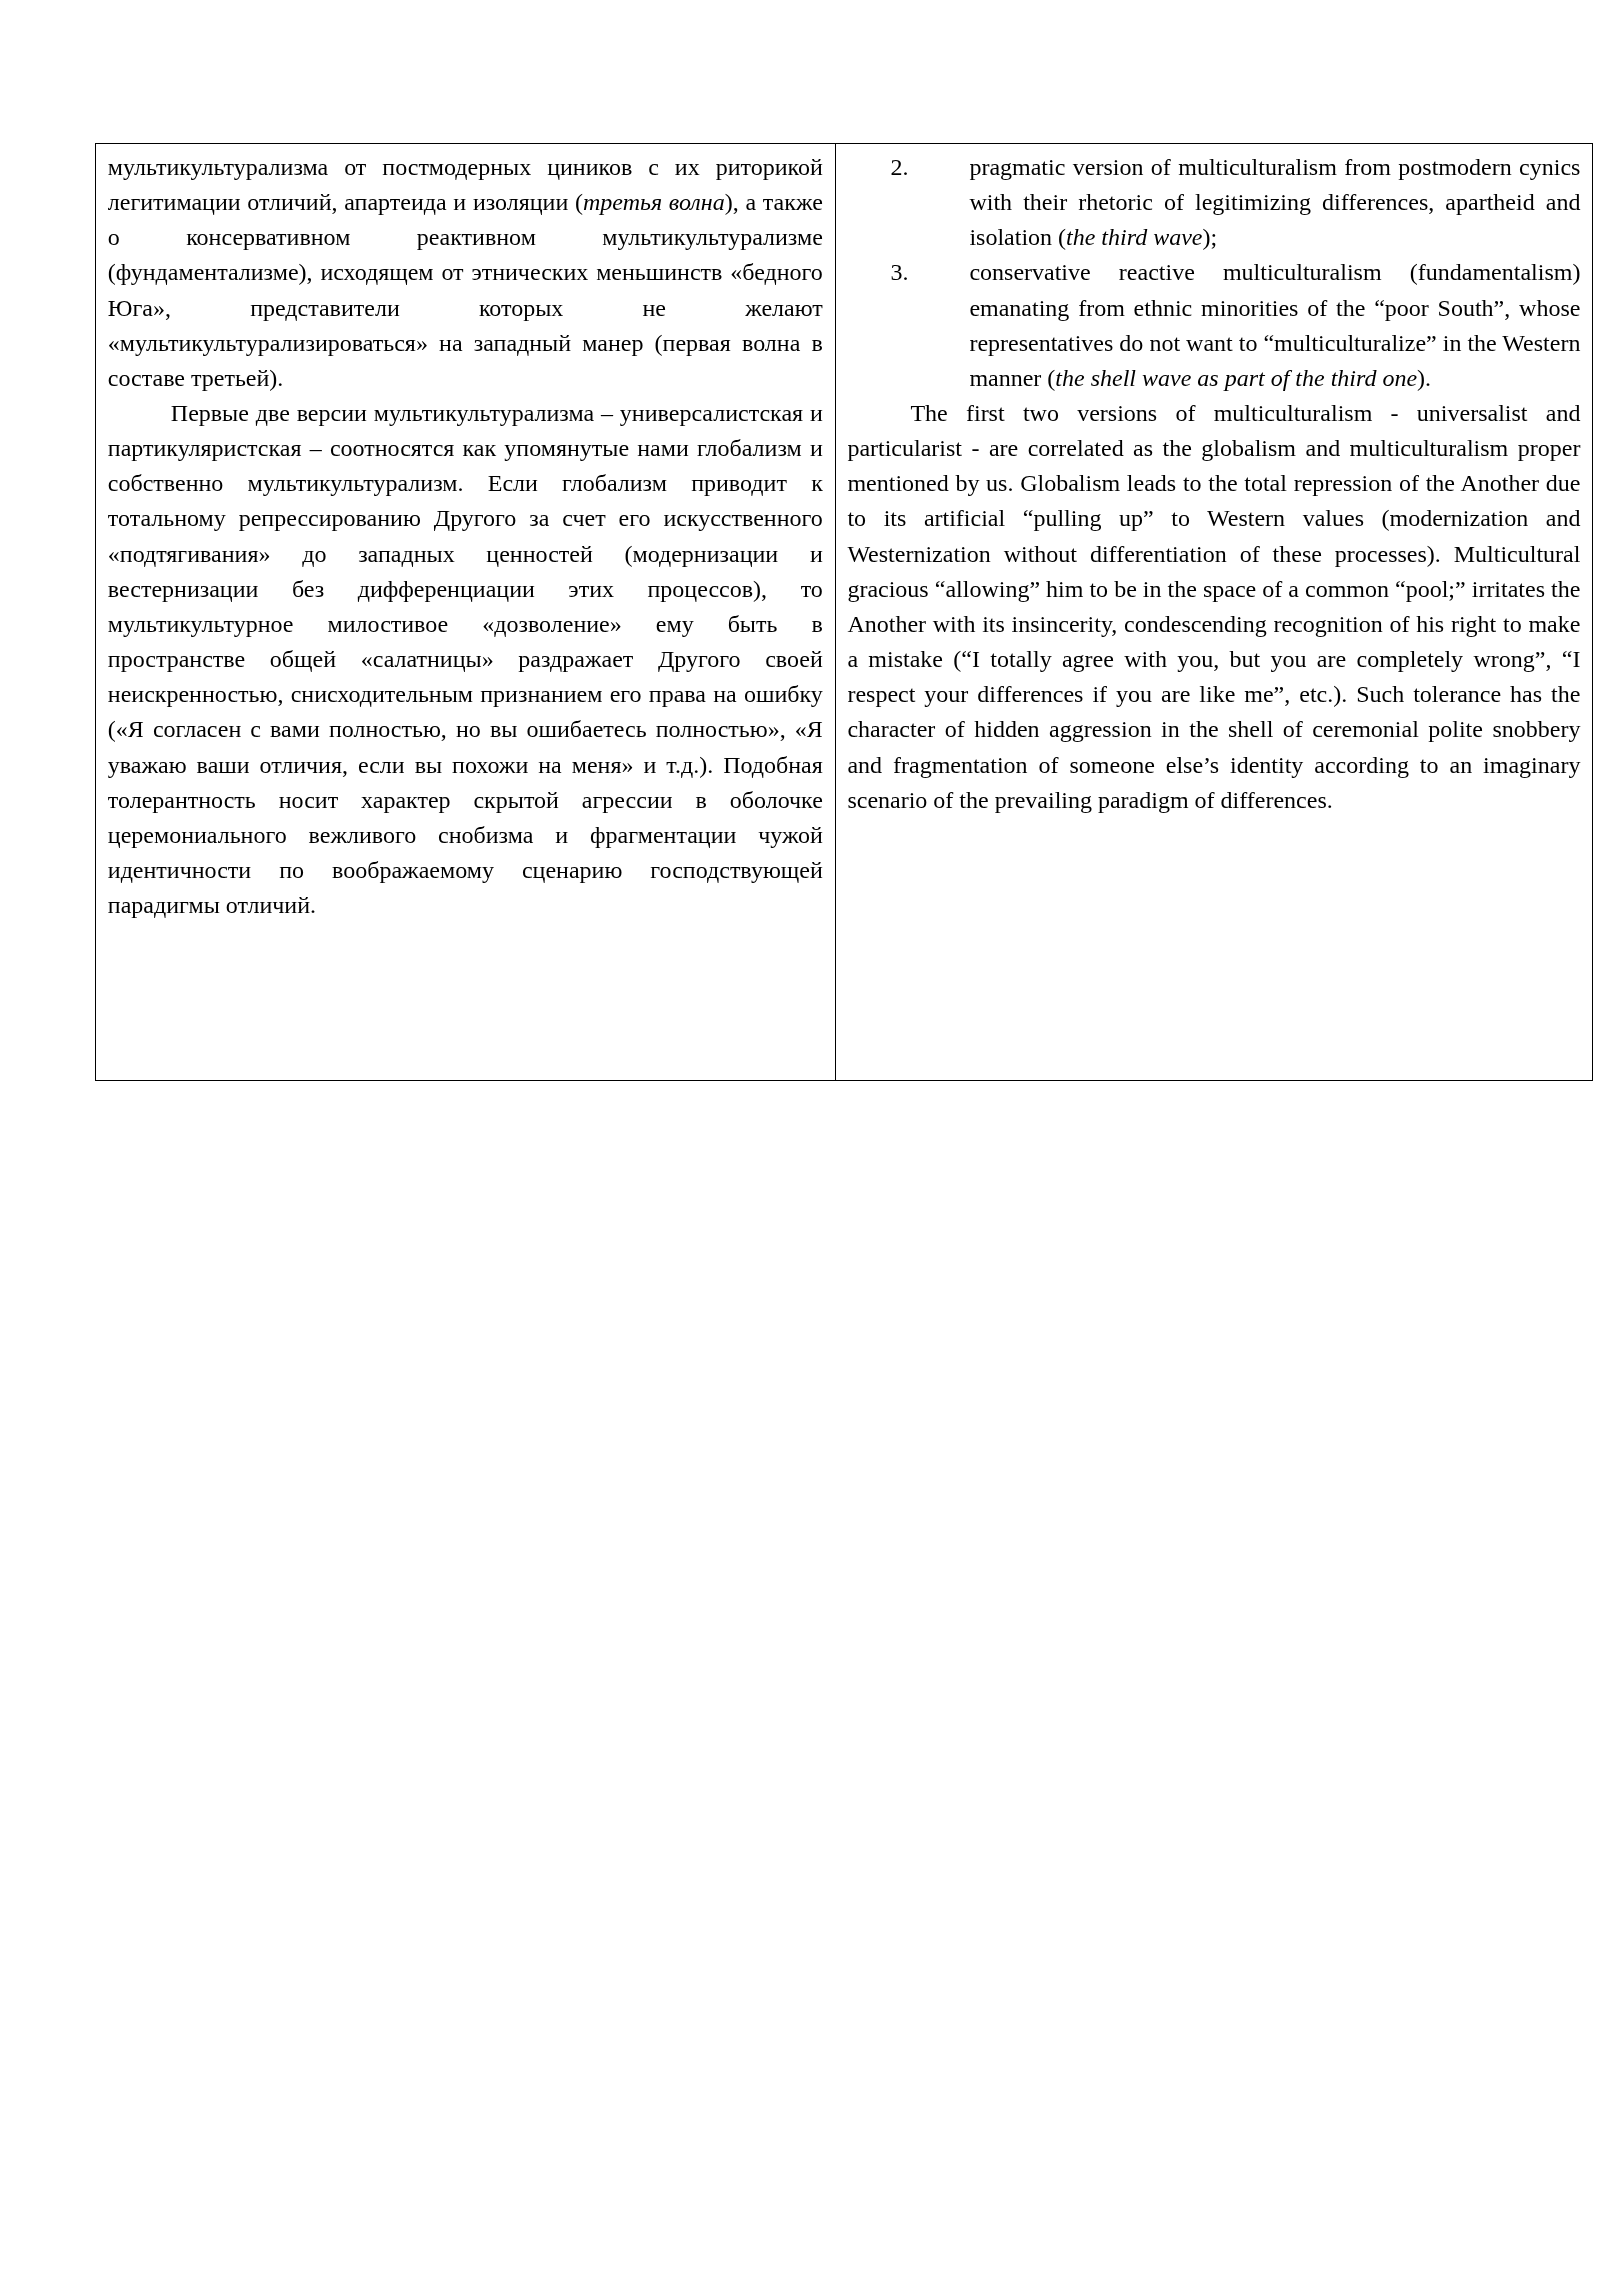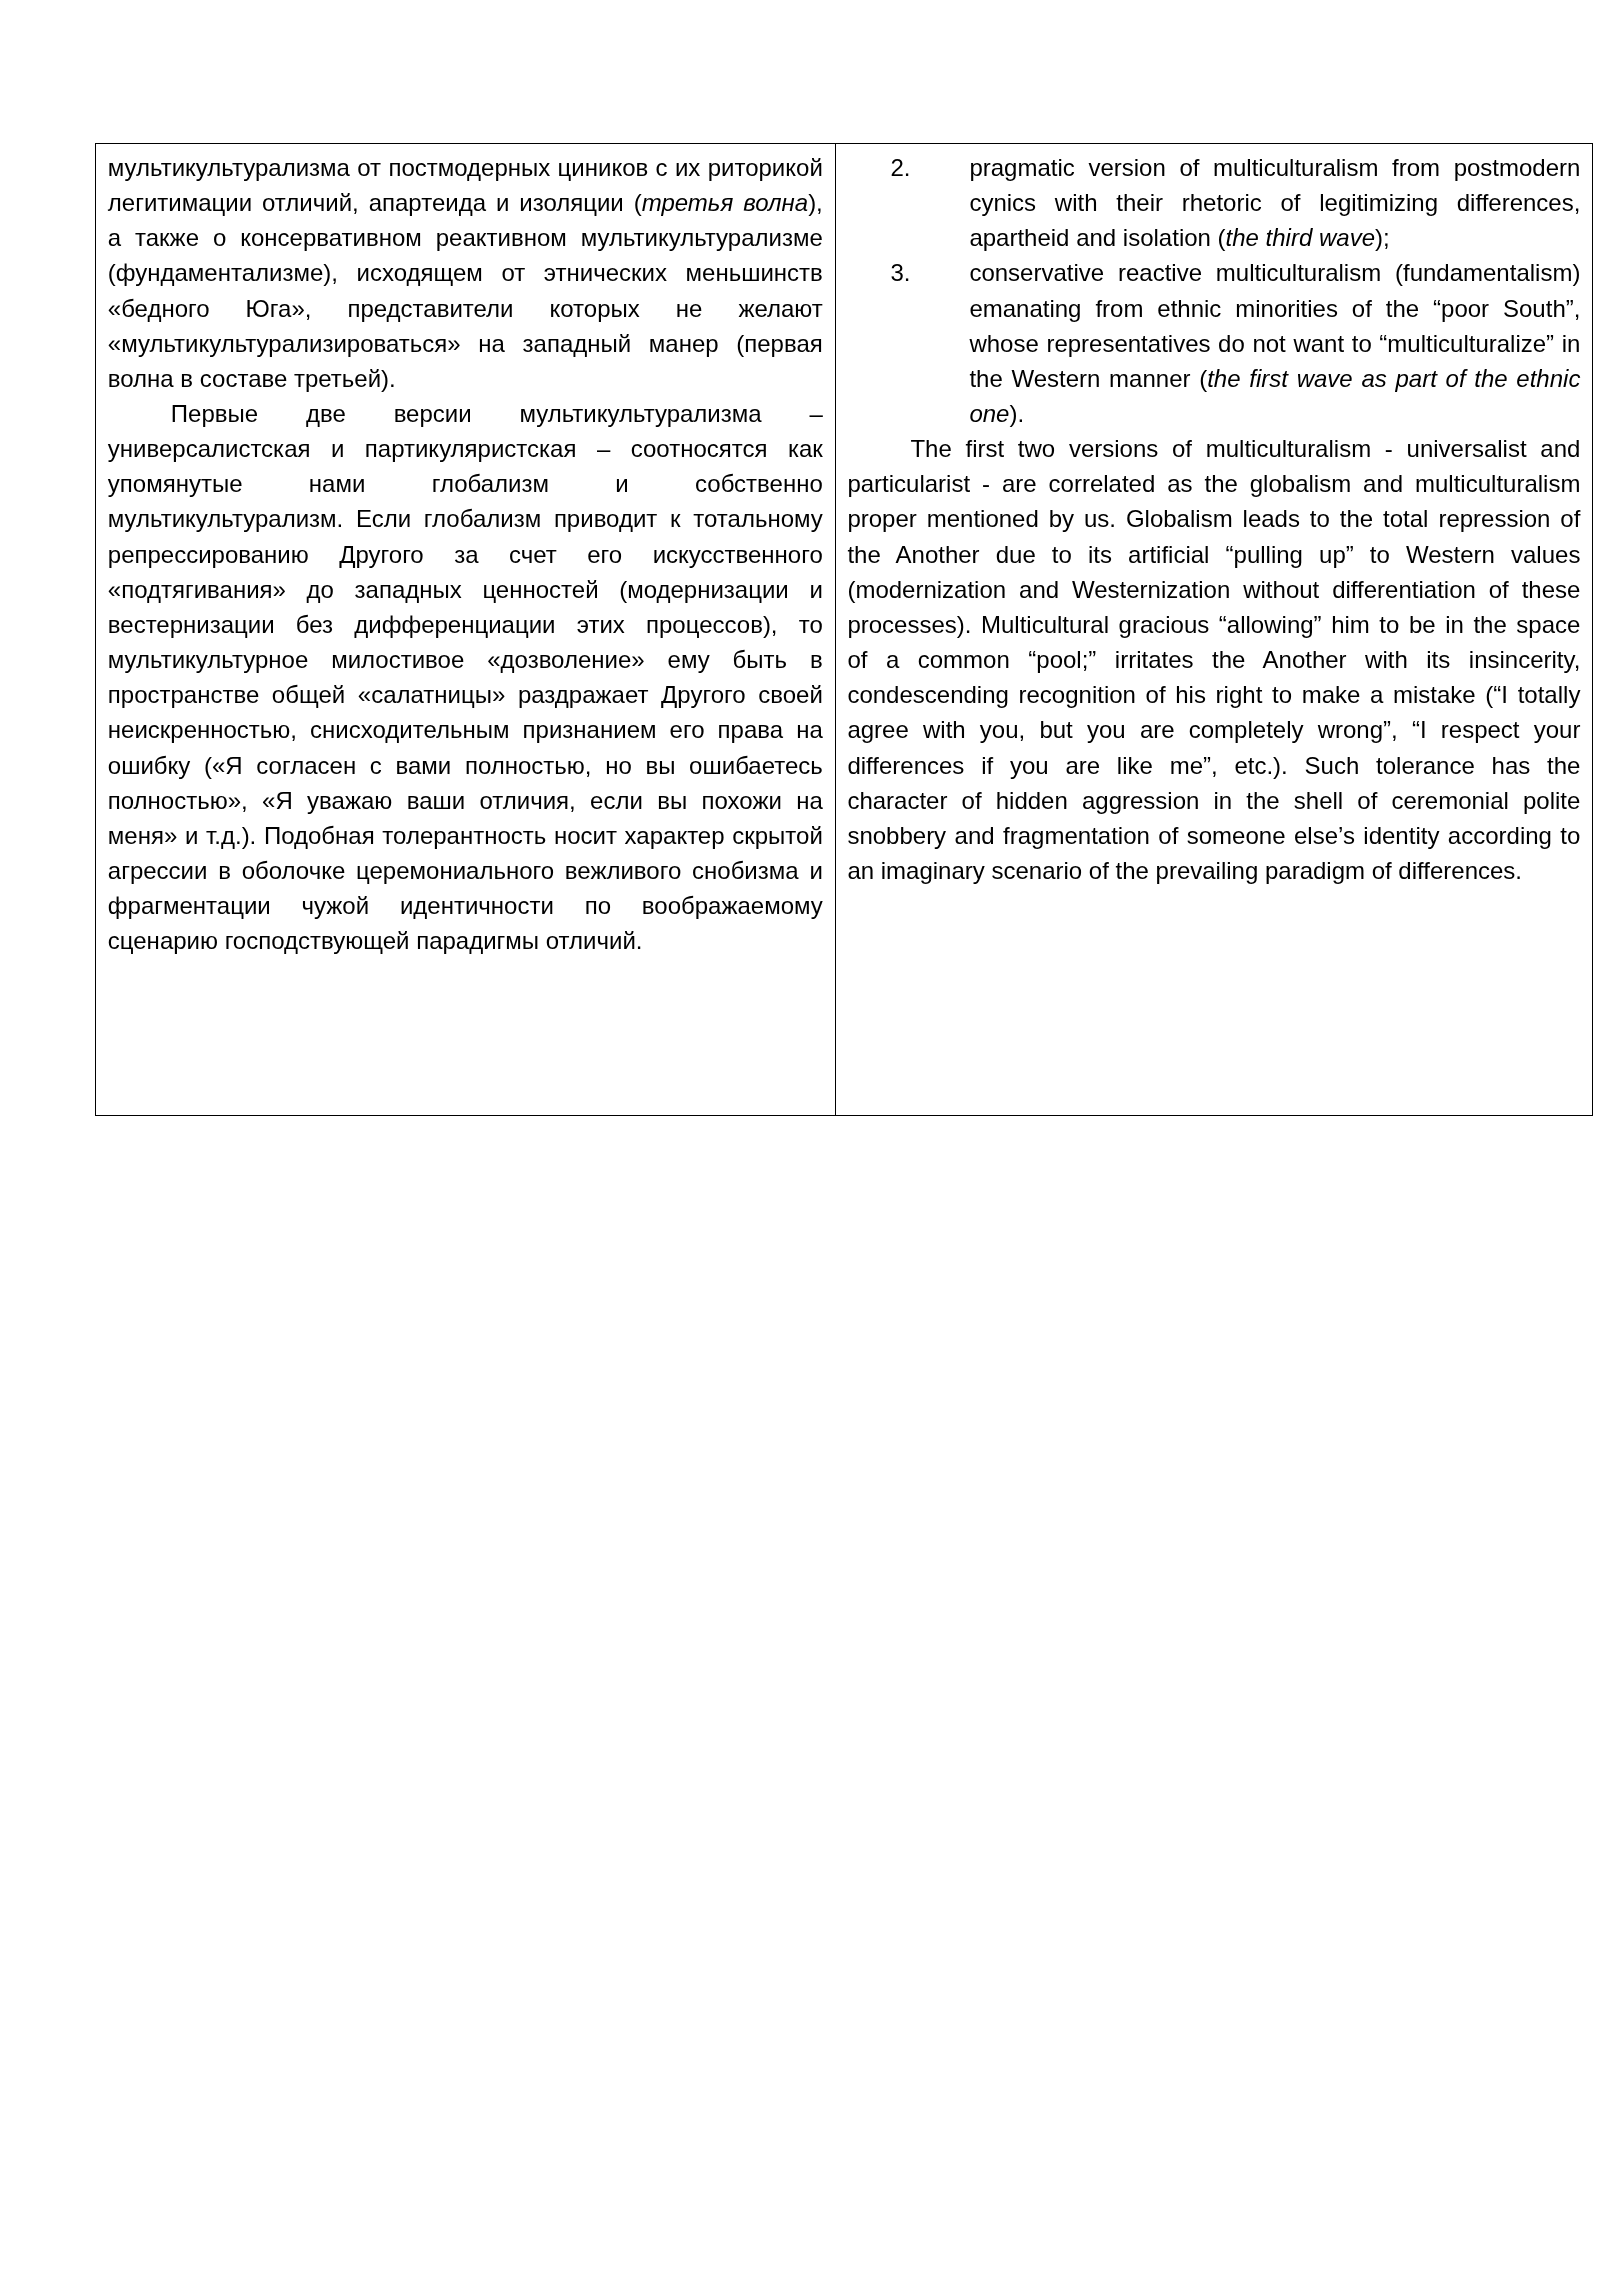--- a/index.html
+++ b/index.html
@@ -6,21 +6,21 @@
     margin: 0;
     padding: 0;
     background: #ffffff;
   }
   .page {
     position: relative;
     width: 1621px;
     height: 1702px;
     background: #ffffff;
     overflow: hidden;
-    font-family: Liberation Sans, sans-serif;
+    font-family: Liberation Serif, serif;
   }
 
   
   .bi-table {
     position: absolute;
     left: 95px;
     top: 143px;
     width: 1448px;
     border-collapse: collapse;
     table-layout: fixed;
@@ -92,21 +92,21 @@
 
         <td class="cell-en">
 
           <ol class="num-list">
 
             <li class="num-item">
               <span class="num-marker">2.</span><span>pragmatic version of multiculturalism from postmodern cynics with their rhetoric of legitimizing differences, apartheid and isolation (</span><em class="it">the third wave</em><span>);</span>
             </li>
 
             <li class="num-item">
-              <span class="num-marker">3.</span><span>conservative reactive multiculturalism (fundamentalism) emanating from ethnic minorities of the “poor South”, whose representatives do not want to “multiculturalize” in the Western manner (</span><em class="it">the first wave as part of the ethnic one</em><span>).</span>
+              <span class="num-marker">3.</span><span>conservative reactive multiculturalism (fundamentalism) emanating from ethnic minorities of the “poor South”, whose representatives do not want to “multiculturalize” in the Western manner (</span><em class="it">the shell wave as part of the third one</em><span>).</span>
             </li>
 
           </ol>
 
           <p class="body-text para-indent">The first two versions of multiculturalism - universalist and particularist - are correlated as the globalism and multiculturalism proper mentioned by us. Globalism leads to the total repression of the Another due to its artificial “pulling up” to Western values (modernization and Westernization without differentiation of these processes). Multicultural gracious “allowing” him to be in the space of a common “pool;” irritates the Another with its insincerity, condescending recognition of his right to make a mistake (“I totally agree with you, but you are completely wrong”, “I respect your differences if you are like me”, etc.). Such tolerance has the character of hidden aggression in the shell of ceremonial polite snobbery and fragmentation of someone else’s identity according to an imaginary scenario of the prevailing paradigm of differences.</p>
 
           <div class="cell-pad-bottom"></div>
         </td>
 
       </tr>

